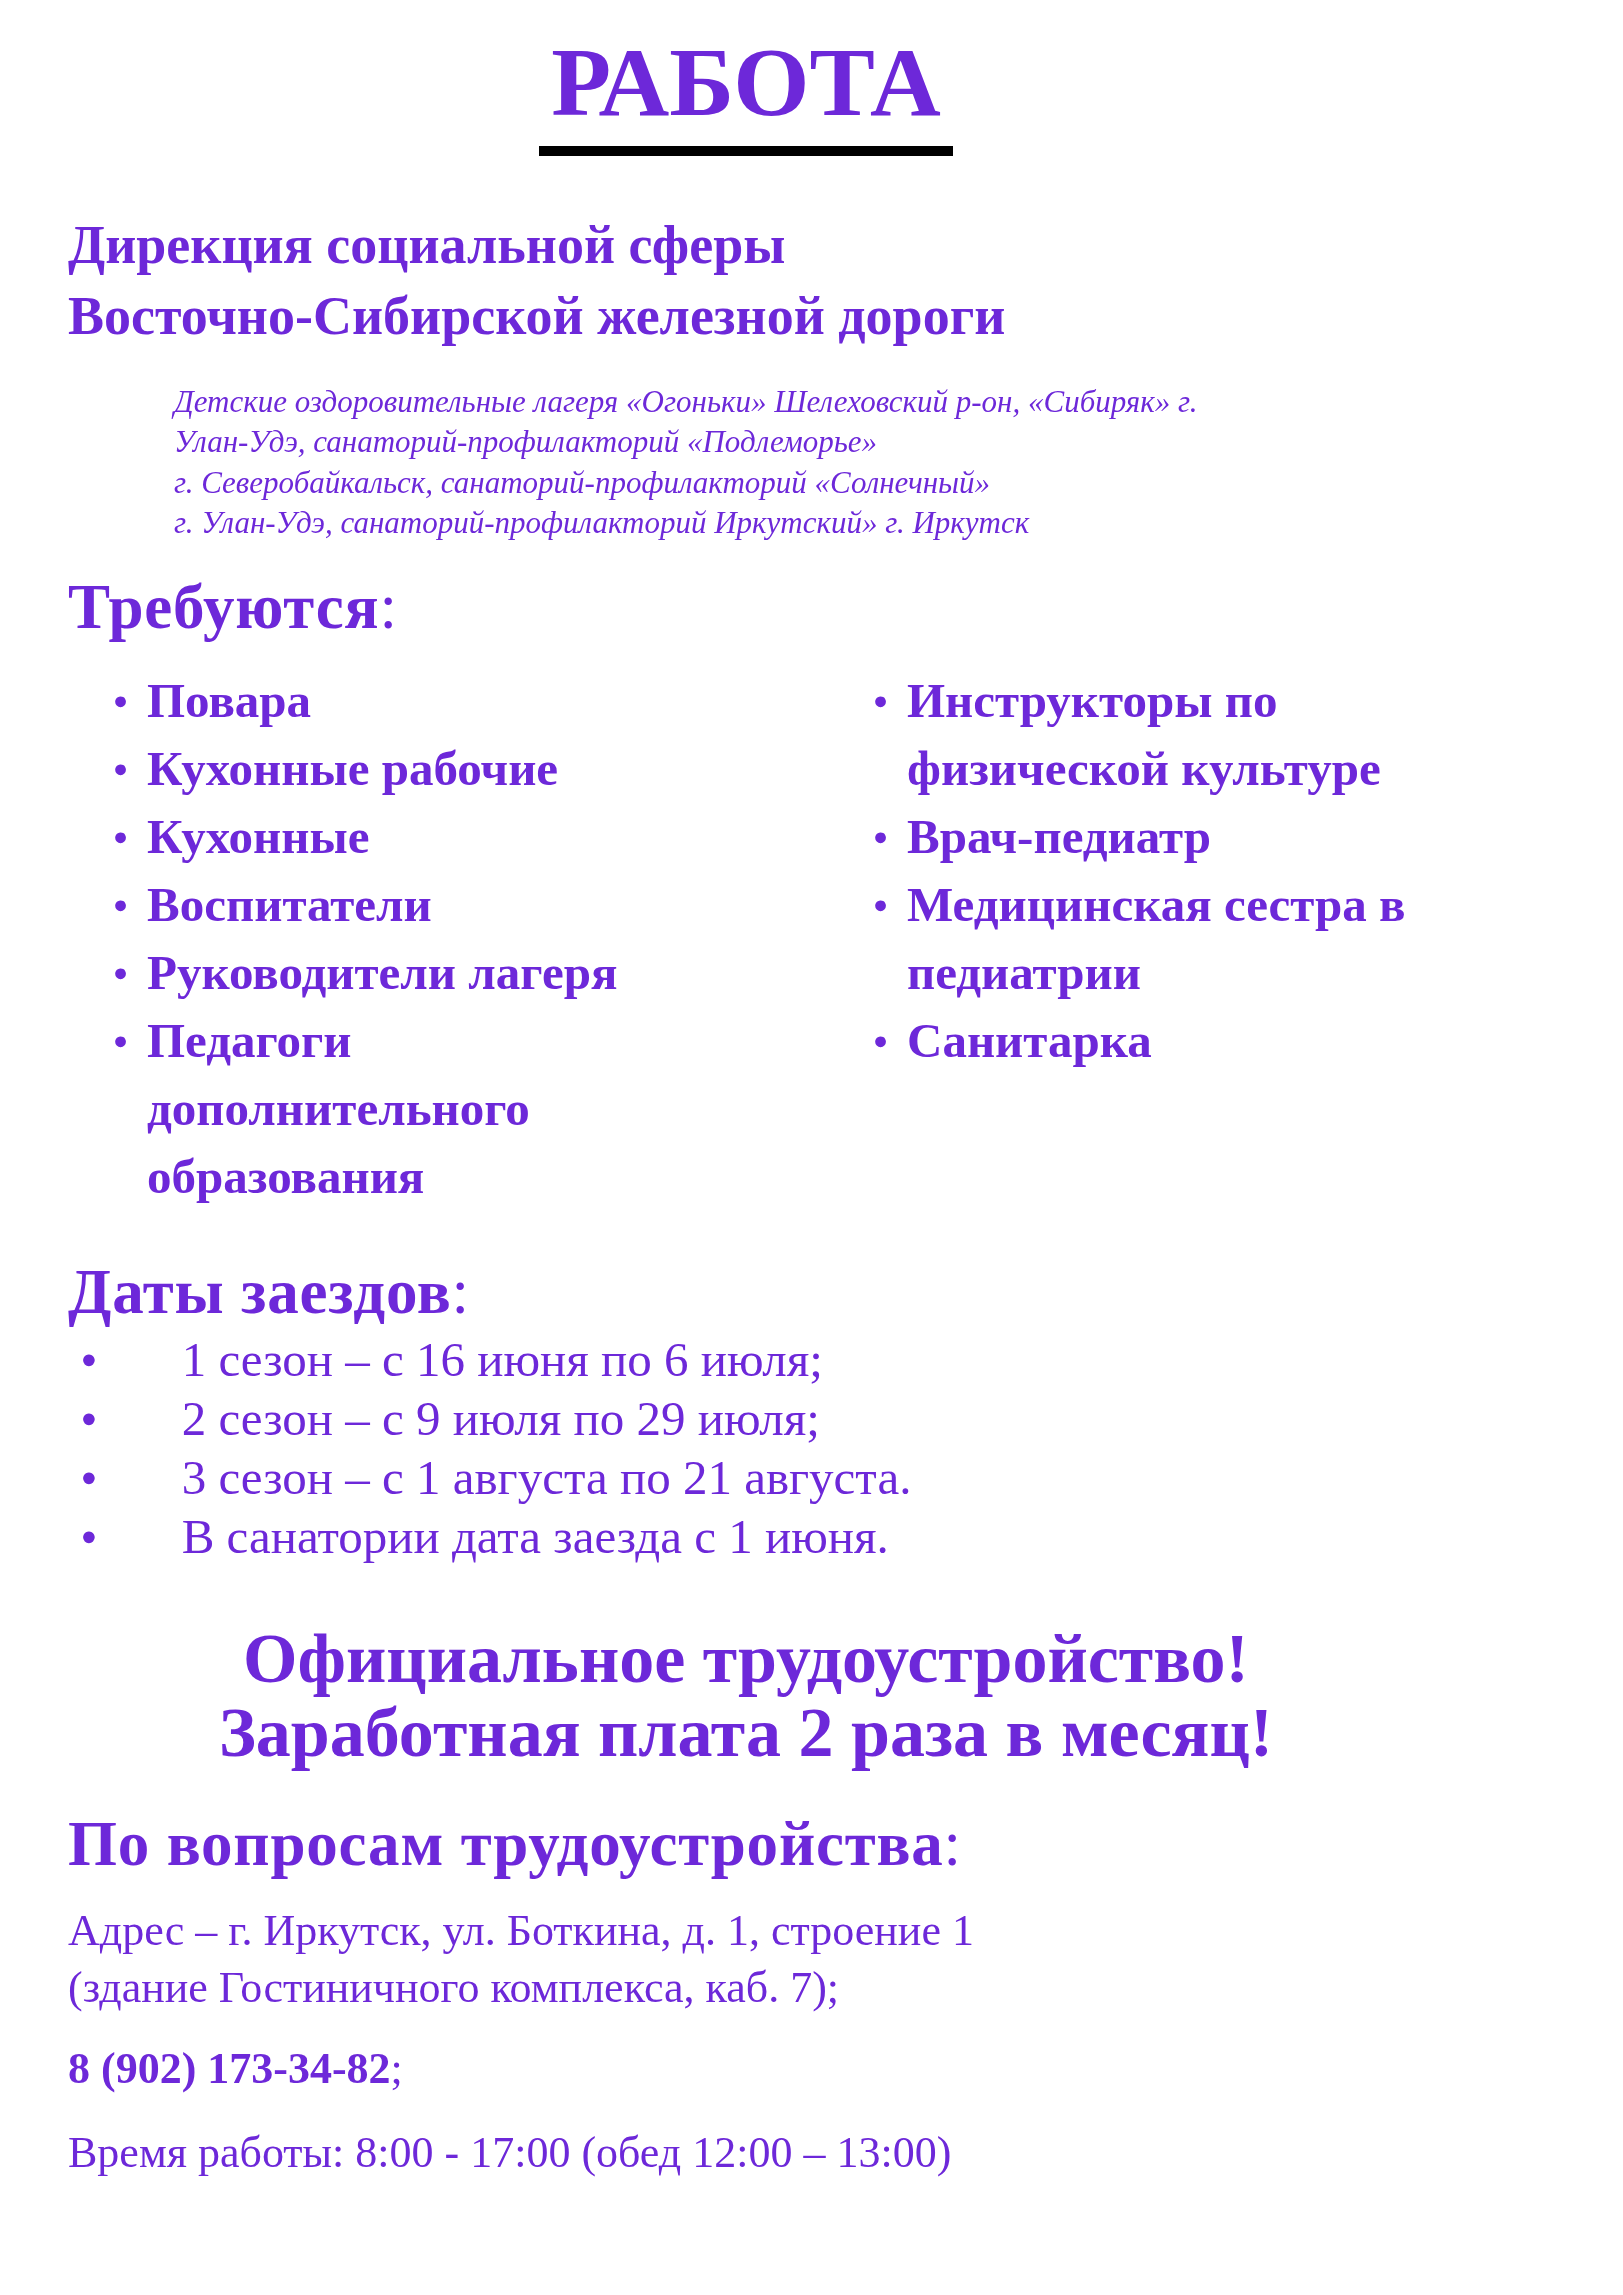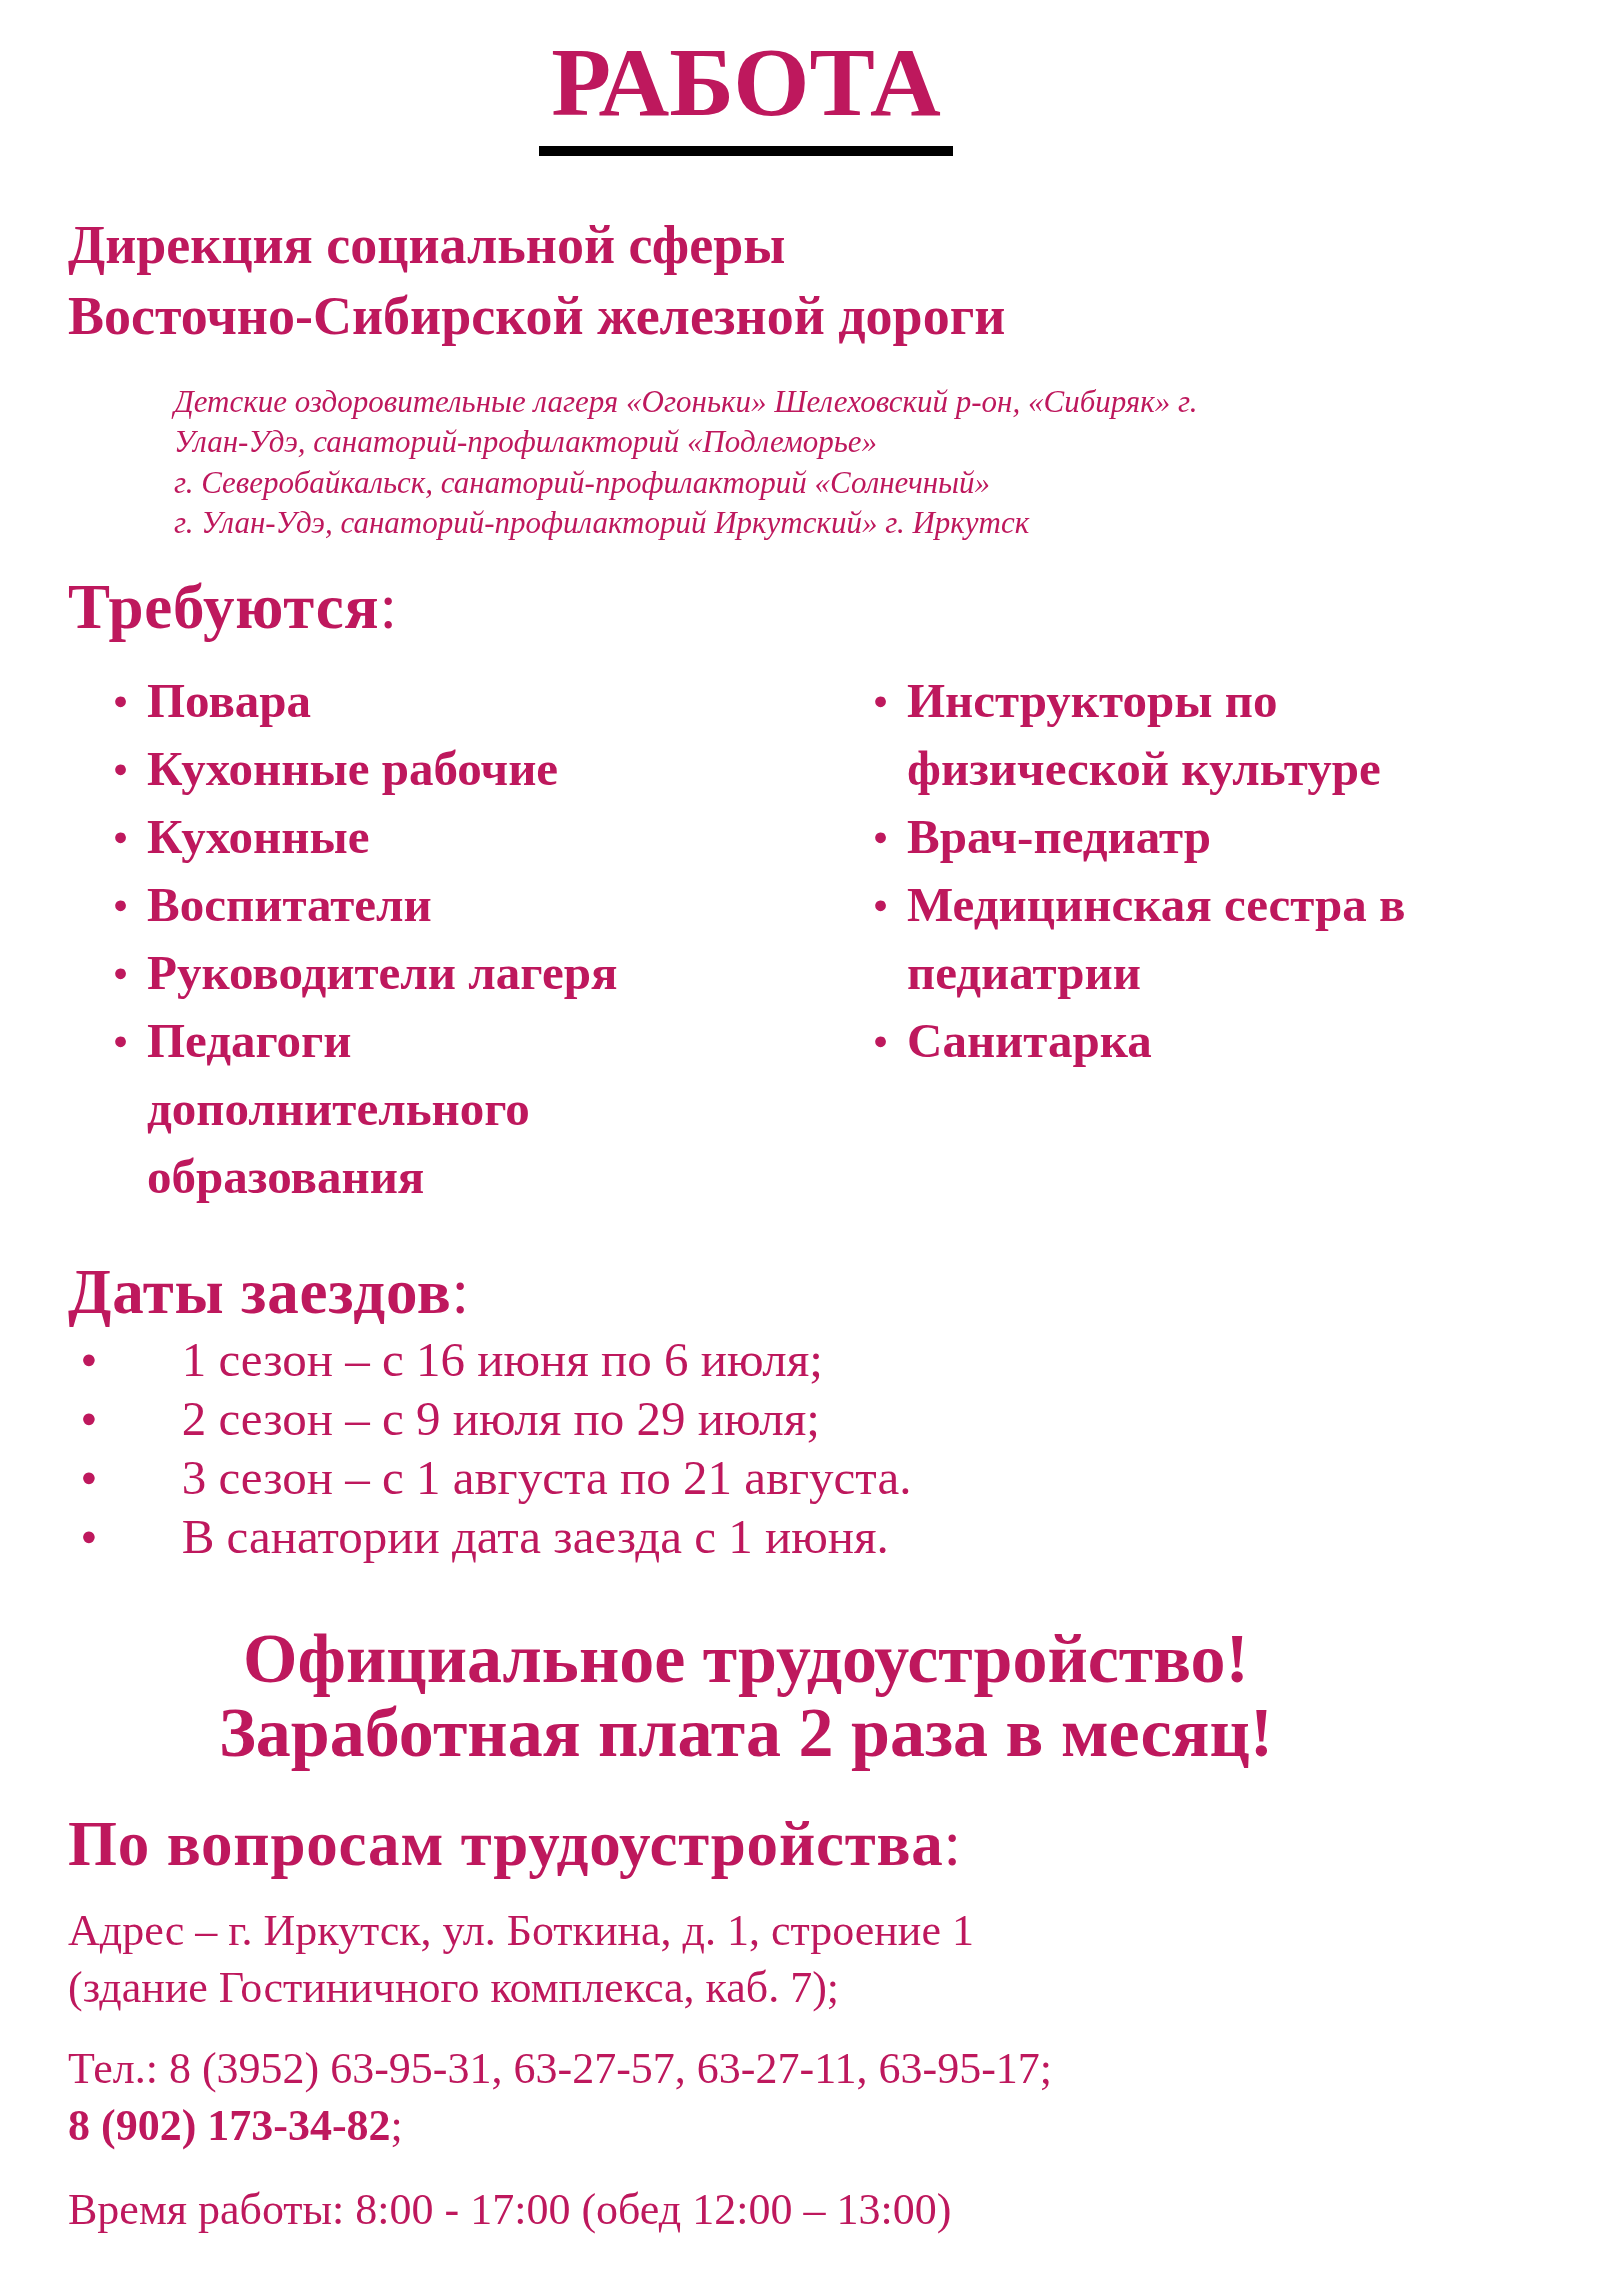--- a/index.html
+++ b/index.html
@@ -7,21 +7,21 @@
     padding: 0;
     background: #ffffff;
   }
   .page {
     position: relative;
     width: 1492px;
     height: 2295px;
     box-sizing: border-box;
     padding: 25px 68px 34px 68px;
     background: #ffffff;
-    color: #be185d;
+    color: #6d28d9;
     font-family: "Liberation Serif", "DejaVu Serif", serif;
     overflow: hidden;
   }
 
   
   .title {
     margin: 0;
     text-align: center;
     font-size: 98px;
     font-weight: bold;
@@ -218,20 +218,19 @@
   </div>
 
   <div class="sec-heading contact-heading"><span>По вопросам трудоустройства</span><span class="colon">:</span></div>
 
   <div class="para address">
     <div>Адрес – г. Иркутск, ул. Боткина, д. 1, строение 1</div>
     <div>(здание Гостиничного комплекса, каб. 7);</div>
   </div>
 
   <div class="para phones">
-    <div>Тел.: 8 (3952) 63-95-31, 63-27-57, 63-27-11, 63-95-17;</div>
     <div><span class="bold">8 (902) 173-34-82</span><span>;</span></div>
   </div>
 
   <div class="para hours">Время работы: 8:00 - 17:00 (обед 12:00 – 13:00)</div>
 
 </div>
 
 
 </body></html>

